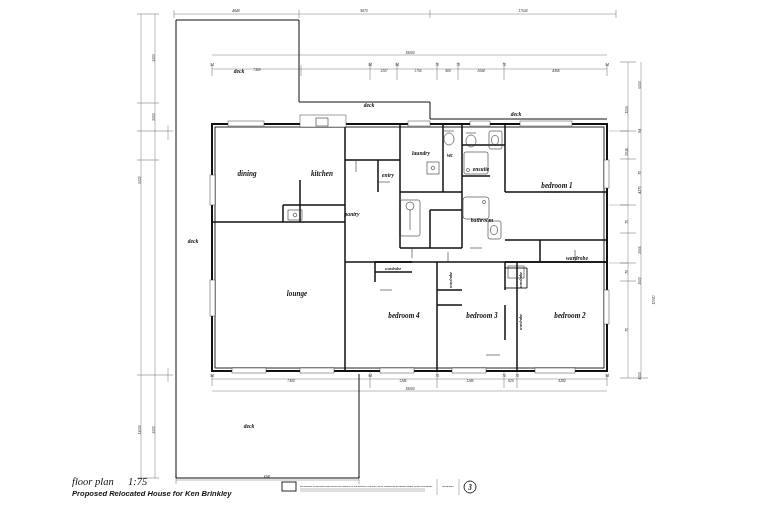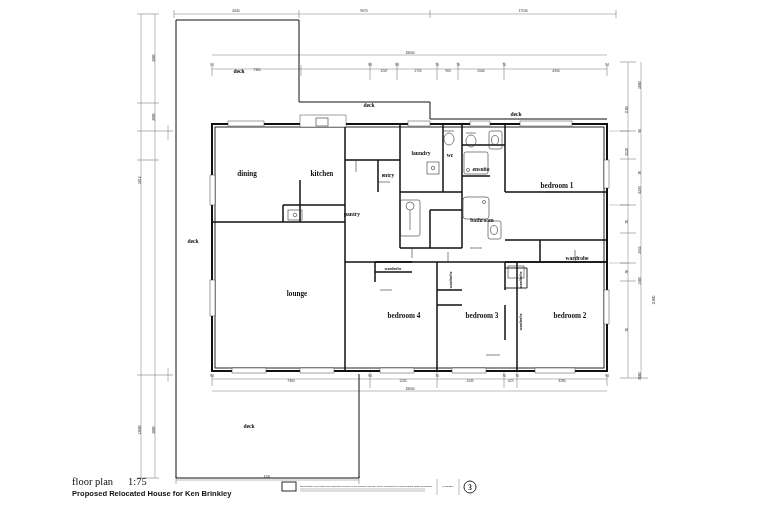--- a/index.html
+++ b/index.html
@@ -1,18 +1,18 @@
 <!DOCTYPE html>
 <html><head>
 <meta charset="utf-8">
 <style>
   html,body{margin:0;padding:0;background:#ffffff;}
   body{width:768px;height:512px;overflow:hidden;
        font-family:"Liberation Sans", sans-serif;color:#1a1a1a;}
-  #sheet{position:relative;width:768px;height:512px;background:#fff;}
+  #sheet{position:relative;width:768px;height:512px;background:#fff;font-style:italic;}
   svg{position:absolute;top:0;left:0;}
   .rm{font-family:"Liberation Serif", serif;font-weight:700;fill:#111;}
   .rm9{font-size:7.2px;}
   .rm7{font-size:5.6px;}
   .rm5{font-size:4.1px;}
   .dim{font-family:"Liberation Sans", sans-serif;fill:#333;font-size:3.3px;}
   .dimb{font-family:"Liberation Sans", sans-serif;fill:#333;font-size:2.9px;}
   .ttl1{font-family:"Liberation Serif", serif;font-size:10.5px;fill:#111;}
   .ttl2{font-family:"Liberation Sans", sans-serif;font-size:7.6px;font-weight:700;fill:#111;}
   .tbk{font-family:"Liberation Sans", sans-serif;font-size:2.3px;fill:#222;}

